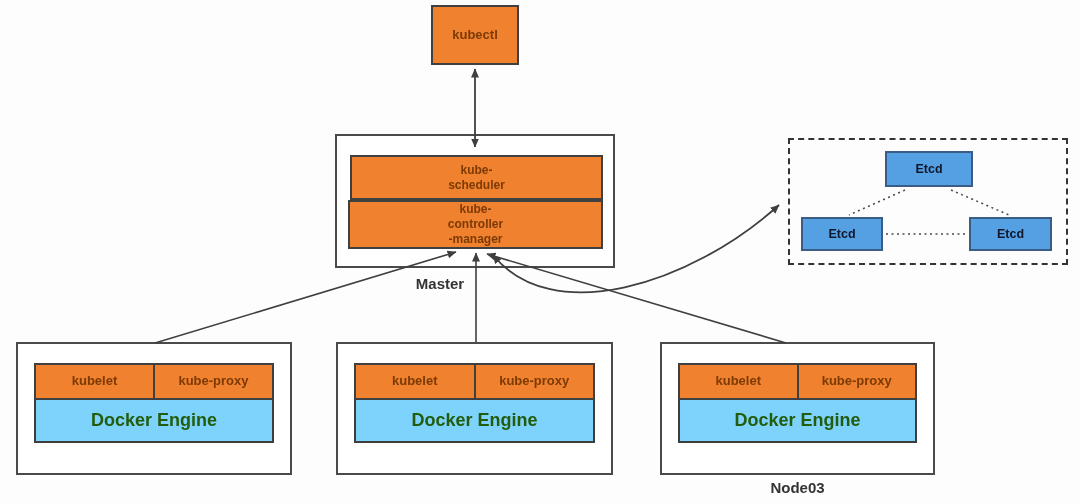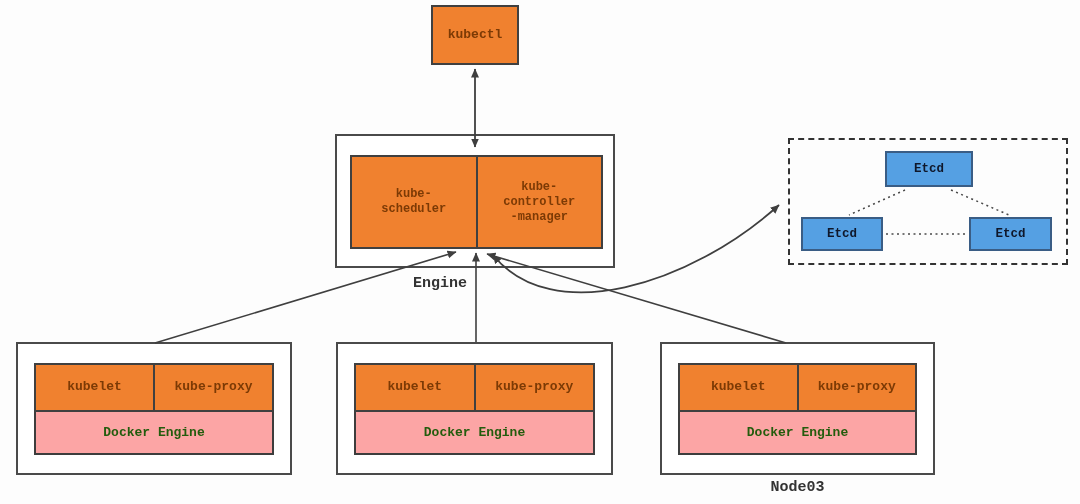--- a/index.html
+++ b/index.html
@@ -1,48 +1,48 @@
 <!DOCTYPE html>
 <html><head>
 <meta charset="utf-8">
 <style>
   html,body{margin:0;padding:0;background:#fff;}
   .canvas{
     position:relative;width:1080px;height:504px;background:#fdfdfd;overflow:hidden;
-    font-family:Liberation Mono, monospace;
+    font-family:Liberation Sans, sans-serif;
   }
   .abs{position:absolute;box-sizing:border-box;}
   
   .obox{
     background:#F0812F;border:2px solid #404040;color:#7C3A05;
     display:flex;align-items:center;justify-content:center;text-align:center;
     font-weight:bold;white-space:pre-line;line-height:1.25;
   }
   .outer{background:#ffffff;border:2px solid #4a4a4a;}
   .gbox{
-    background:#fca5a5;border:2px solid #3d3d3d;color:#235C0D;
+    background:#7dd3fc;border:2px solid #3d3d3d;color:#235C0D;
     display:flex;align-items:center;justify-content:center;
-    font-weight:bold;font-size:13px;
+    font-weight:bold;font-size:18px;
   }
   .bbox{
     background:#55A0E3;border:2px solid #3A5D85;color:#0f172a;
     display:flex;align-items:center;justify-content:center;
     font-weight:bold;font-size:12.5px;
   }
   .dashedbox{border:2px dashed #333;background:transparent;}
   .lbl{
     color:#333;font-weight:bold;font-size:15px;text-align:center;
   }
   
-  .mrow{position:absolute;left:13px;top:19px;width:253px;height:94px;display:flex;}
+  .mrow{position:absolute;left:13px;top:19px;width:253px;height:94px;display:flex;flex-direction:column;}
   .mrow .obox{flex:1;font-size:12px;margin-left:-2px;}
   .mrow .obox:first-child{margin-left:0;}
   
   .ninner{position:absolute;left:16px;top:19px;right:16px;}
-  .nrow{display:flex;height:49px;justify-content:space-between;}
+  .nrow{display:flex;height:37px;justify-content:space-between;}
   .nrow .obox{flex:1;font-size:13px;}
   .nrow .obox + .obox{margin-left:-2px;}
   .ninner .gbox{height:41px;margin-top:-2px;}
   svg.wires{position:absolute;left:0;top:0;width:1080px;height:504px;pointer-events:none;}
 </style>
 </head>
 <body>
 
 <div class="canvas">
 
@@ -50,21 +50,21 @@
 
   <div class="abs outer" style="left:335px;top:134px;width:280px;height:134px;">
     <div class="mrow">
       <div class="obox">kube-
 scheduler</div>
       <div class="obox">kube-
 controller
 -manager</div>
     </div>
   </div>
-  <div class="abs lbl" style="left:385px;top:275px;width:110px;">Engine</div>
+  <div class="abs lbl" style="left:385px;top:275px;width:110px;">Master</div>
 
   <div class="abs dashedbox" style="left:788px;top:138px;width:280px;height:127px;"></div>
   <div class="abs bbox" style="left:885px;top:151px;width:88px;height:36px;">Etcd</div>
   <div class="abs bbox" style="left:801px;top:217px;width:82px;height:34px;">Etcd</div>
   <div class="abs bbox" style="left:969px;top:217px;width:83px;height:34px;">Etcd</div>
 
   <div class="abs outer" style="left:16px;top:342px;width:276px;height:133px;">
     <div class="ninner">
       <div class="nrow">
         <div class="obox">kubelet</div>

